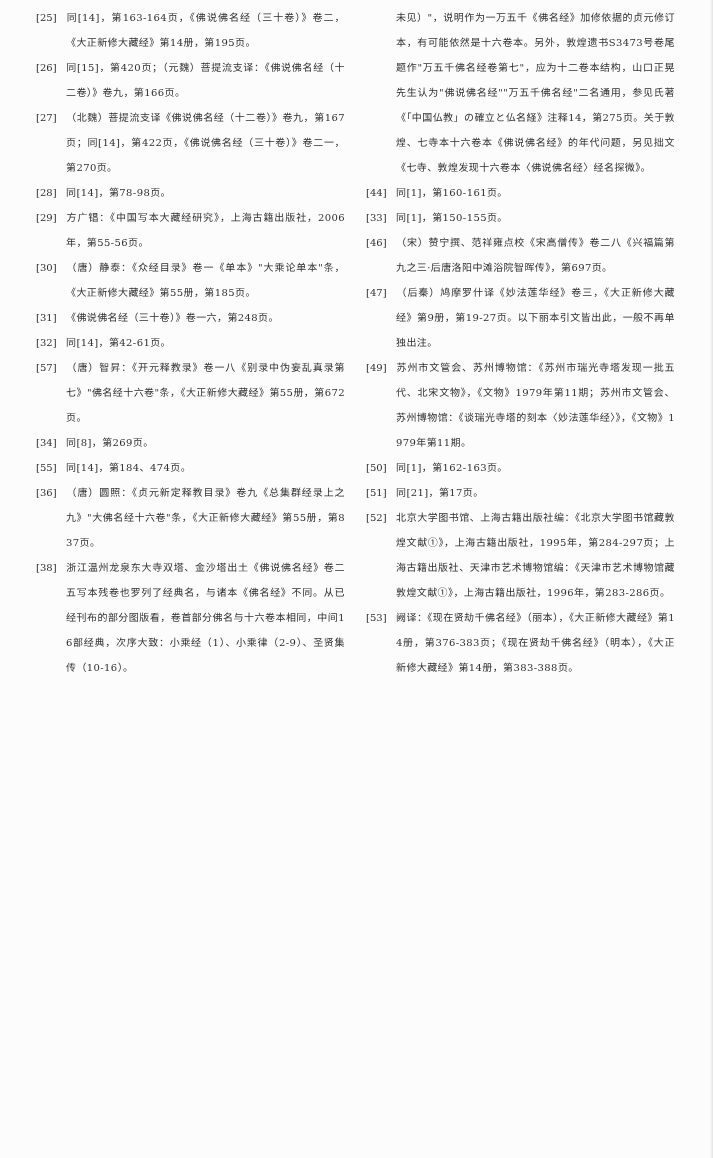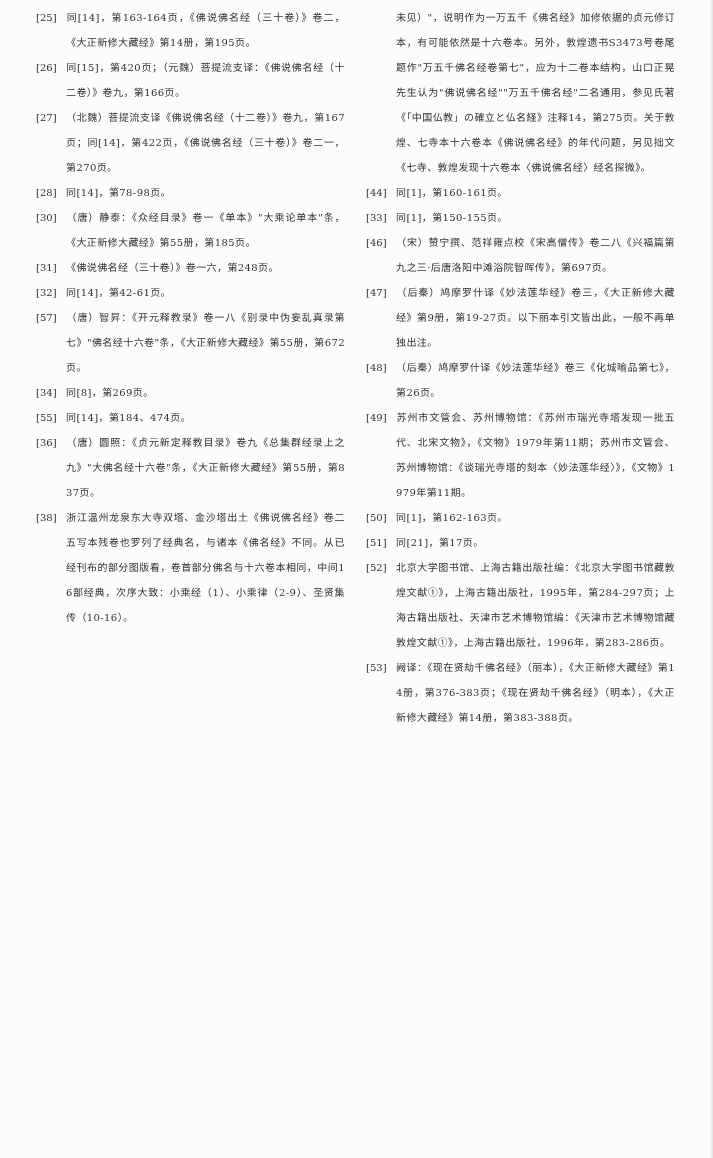--- a/index.html
+++ b/index.html
@@ -57,36 +57,36 @@
 </style>
 </head>
 <body>
 
 <div class="page">
   <div class="col col-left">
       <div class="ref"><span class="ref-num">[25]</span><span>同[14]，第163-164页，《佛说佛名经（三十卷）》卷二，《大正新修大藏经》第14册，第195页。</span></div>
       <div class="ref"><span class="ref-num">[26]</span><span>同[15]，第420页；（元魏）菩提流支译：《佛说佛名经（十二卷）》卷九，第166页。</span></div>
       <div class="ref"><span class="ref-num">[27]</span><span>（北魏）菩提流支译《佛说佛名经（十二卷）》卷九，第167页；同[14]，第422页，《佛说佛名经（三十卷）》卷二一，第270页。</span></div>
       <div class="ref"><span class="ref-num">[28]</span><span>同[14]，第78-98页。</span></div>
+      <div class="ref"><span class="ref-num">[29]</span><span>方广锠：《中国写本大藏经研究》，上海古籍出版社，2006年，第55-56页。</span></div>
       <div class="ref"><span class="ref-num">[30]</span><span>（唐）静泰：《众经目录》卷一《单本》"大乘论单本"条，《大正新修大藏经》第55册，第185页。</span></div>
       <div class="ref"><span class="ref-num">[31]</span><span>《佛说佛名经（三十卷）》卷一六，第248页。</span></div>
       <div class="ref"><span class="ref-num">[32]</span><span>同[14]，第42-61页。</span></div>
       <div class="ref"><span class="ref-num">[57]</span><span>（唐）智昇：《开元释教录》卷一八《别录中伪妄乱真录第七》"佛名经十六卷"条，《大正新修大藏经》第55册，第672页。</span></div>
       <div class="ref"><span class="ref-num">[34]</span><span>同[8]，第269页。</span></div>
       <div class="ref"><span class="ref-num">[55]</span><span>同[14]，第184、474页。</span></div>
       <div class="ref"><span class="ref-num">[36]</span><span>（唐）圆照：《贞元新定释教目录》卷九《总集群经录上之九》"大佛名经十六卷"条，《大正新修大藏经》第55册，第837页。</span></div>
       <div class="ref"><span class="ref-num">[38]</span><span>浙江温州龙泉东大寺双塔、金沙塔出土《佛说佛名经》卷二五写本残卷也罗列了经典名，与诸本《佛名经》不同。从已经刊布的部分图版看，卷首部分佛名与十六卷本相同，中间16部经典，次序大致：小乘经（1）、小乘律（2-9）、圣贤集传（10-16）。</span></div>
     </div>
   <div class="col col-right">
       <div class="ref cont"><span>未见）"，说明作为一万五千《佛名经》加修依据的贞元修订本，有可能依然是十六卷本。另外，敦煌遗书S3473号卷尾题作"万五千佛名经卷第七"，应为十二卷本结构，山口正晃先生认为"佛说佛名经""万五千佛名经"二名通用，参见氏著《「中国仏教」の確立と仏名経》注释14，第275页。关于敦煌、七寺本十六卷本《佛说佛名经》的年代问题，另见拙文《七寺、敦煌发现十六卷本〈佛说佛名经〉经名探微》。</span></div>
       <div class="ref"><span class="ref-num">[44]</span><span>同[1]，第160-161页。</span></div>
       <div class="ref"><span class="ref-num">[33]</span><span>同[1]，第150-155页。</span></div>
       <div class="ref"><span class="ref-num">[46]</span><span>（宋）赞宁撰、范祥雍点校《宋高僧传》卷二八《兴福篇第九之三·后唐洛阳中滩浴院智晖传》，第697页。</span></div>
       <div class="ref"><span class="ref-num">[47]</span><span>（后秦）鸠摩罗什译《妙法莲华经》卷三，《大正新修大藏经》第9册，第19-27页。以下丽本引文皆出此，一般不再单独出注。</span></div>
-      <div class="ref"><span class="ref-num">[48]</span><span>（后秦）鸠摩罗什译《妙法莲华经》卷三《化城喻品第七》，第26页。</span></div>
       <div class="ref"><span class="ref-num">[49]</span><span>苏州市文管会、苏州博物馆：《苏州市瑞光寺塔发现一批五代、北宋文物》，《文物》1979年第11期；苏州市文管会、苏州博物馆：《谈瑞光寺塔的刻本〈妙法莲华经〉》，《文物》1979年第11期。</span></div>
       <div class="ref"><span class="ref-num">[50]</span><span>同[1]，第162-163页。</span></div>
       <div class="ref"><span class="ref-num">[51]</span><span>同[21]，第17页。</span></div>
       <div class="ref"><span class="ref-num">[52]</span><span>北京大学图书馆、上海古籍出版社编：《北京大学图书馆藏敦煌文献①》，上海古籍出版社，1995年，第284-297页；上海古籍出版社、天津市艺术博物馆编：《天津市艺术博物馆藏敦煌文献①》，上海古籍出版社，1996年，第283-286页。</span></div>
       <div class="ref"><span class="ref-num">[53]</span><span>阙译：《现在贤劫千佛名经》（丽本），《大正新修大藏经》第14册，第376-383页；《现在贤劫千佛名经》（明本），《大正新修大藏经》第14册，第383-388页。</span></div>
     </div>
   <div class="page-edge"></div>
 </div>
 
 </body></html>

